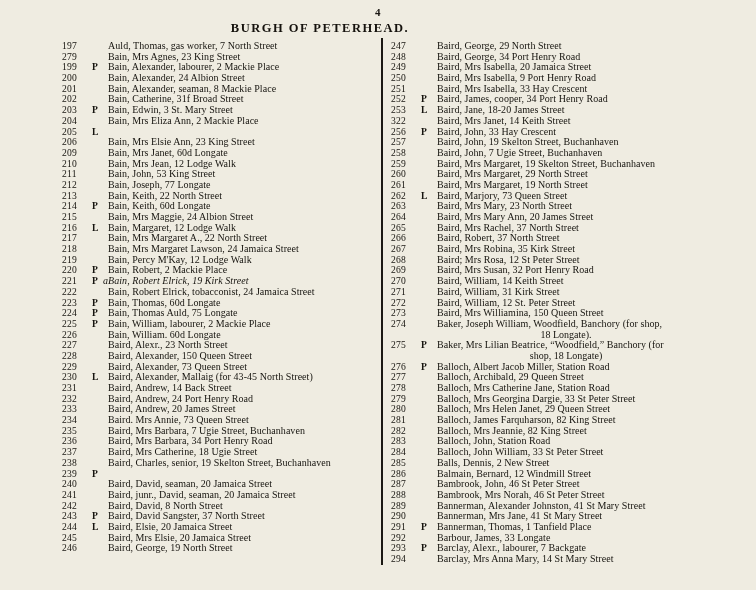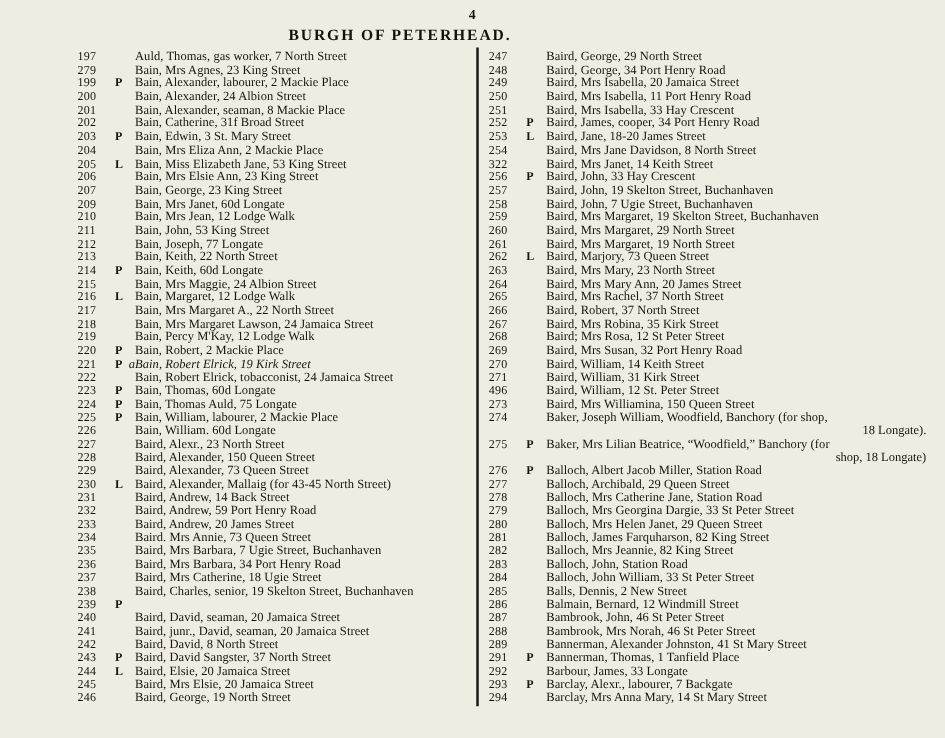--- a/index.html
+++ b/index.html
@@ -99,21 +99,21 @@
   }
   
   .entry .name.shift-left { left: 41px; font-style: italic; }
 
   .cont-line {
     position: relative;
     height: 10.7px;
     line-height: 10.7px;
     white-space: nowrap;
     font-size: 10px;
-    text-align: right;
+    text-align: center;
     padding-right: 2px;
     box-sizing: border-box;
   }
   .col-right .cont-line { width: 352px; }
 </style>
 </head>
 <body>
 
 <div class="page">
 
@@ -161,31 +161,25 @@
           <span class="name">Bain, Edwin, 3 St. Mary Street</span>
         </div>
         <div class="entry">
           <span class="num">204</span>
           <span class="flag"></span>
           <span class="name">Bain, Mrs Eliza Ann, 2 Mackie Place</span>
         </div>
         <div class="entry">
           <span class="num">205</span>
           <span class="flag">L</span>
-          <span class="name">Bain, Miss Elizabeth Jane, 53 King Street</span>
         </div>
         <div class="entry">
           <span class="num">206</span>
           <span class="flag"></span>
           <span class="name">Bain, Mrs Elsie Ann, 23 King Street</span>
-        </div>
-        <div class="entry">
-          <span class="num">207</span>
-          <span class="flag"></span>
-          <span class="name">Bain, George, 23 King Street</span>
         </div>
         <div class="entry">
           <span class="num">209</span>
           <span class="flag"></span>
           <span class="name">Bain, Mrs Janet, 60d Longate</span>
         </div>
         <div class="entry">
           <span class="num">210</span>
           <span class="flag"></span>
           <span class="name">Bain, Mrs Jean, 12 Lodge Walk</span>
@@ -291,21 +285,21 @@
           <span class="name">Baird, Alexander, Mallaig (for 43-45 North Street)</span>
         </div>
         <div class="entry">
           <span class="num">231</span>
           <span class="flag"></span>
           <span class="name">Baird, Andrew, 14 Back Street</span>
         </div>
         <div class="entry">
           <span class="num">232</span>
           <span class="flag"></span>
-          <span class="name">Baird, Andrew, 59 Port Henry Road</span>
+          <span class="name">Baird, Andrew, 24 Port Henry Road</span>
         </div>
         <div class="entry">
           <span class="num">233</span>
           <span class="flag"></span>
           <span class="name">Baird, Andrew, 20 James Street</span>
         </div>
         <div class="entry">
           <span class="num">234</span>
           <span class="flag"></span>
           <span class="name">Baird. Mrs Annie, 73 Queen Street</span>
@@ -382,43 +376,38 @@
           <span class="name">Baird, George, 34 Port Henry Road</span>
         </div>
         <div class="entry">
           <span class="num">249</span>
           <span class="flag"></span>
           <span class="name">Baird, Mrs Isabella, 20 Jamaica Street</span>
         </div>
         <div class="entry">
           <span class="num">250</span>
           <span class="flag"></span>
-          <span class="name">Baird, Mrs Isabella, 11 Port Henry Road</span>
+          <span class="name">Baird, Mrs Isabella, 9 Port Henry Road</span>
         </div>
         <div class="entry">
           <span class="num">251</span>
           <span class="flag"></span>
           <span class="name">Baird, Mrs Isabella, 33 Hay Crescent</span>
         </div>
         <div class="entry">
           <span class="num">252</span>
           <span class="flag">P</span>
           <span class="name">Baird, James, cooper, 34 Port Henry Road</span>
         </div>
         <div class="entry">
           <span class="num">253</span>
           <span class="flag">L</span>
           <span class="name">Baird, Jane, 18-20 James Street</span>
         </div>
         <div class="entry">
-          <span class="num">254</span>
-          <span class="flag"></span>
-          <span class="name">Baird, Mrs Jane Davidson, 8 North Street</span>
-        </div>
-        <div class="entry">
           <span class="num">322</span>
           <span class="flag"></span>
           <span class="name">Baird, Mrs Janet, 14 Keith Street</span>
         </div>
         <div class="entry">
           <span class="num">256</span>
           <span class="flag">P</span>
           <span class="name">Baird, John, 33 Hay Crescent</span>
         </div>
         <div class="entry">
@@ -490,21 +479,21 @@
           <span class="num">270</span>
           <span class="flag"></span>
           <span class="name">Baird, William, 14 Keith Street</span>
         </div>
         <div class="entry">
           <span class="num">271</span>
           <span class="flag"></span>
           <span class="name">Baird, William, 31 Kirk Street</span>
         </div>
         <div class="entry">
-          <span class="num">496</span>
+          <span class="num">272</span>
           <span class="flag"></span>
           <span class="name">Baird, William, 12 St. Peter Street</span>
         </div>
         <div class="entry">
           <span class="num">273</span>
           <span class="flag"></span>
           <span class="name">Baird, Mrs Williamina, 150 Queen Street</span>
         </div>
         <div class="entry">
           <span class="num">274</span>
@@ -580,20 +569,25 @@
         </div>
         <div class="entry">
           <span class="num">288</span>
           <span class="flag"></span>
           <span class="name">Bambrook, Mrs Norah, 46 St Peter Street</span>
         </div>
         <div class="entry">
           <span class="num">289</span>
           <span class="flag"></span>
           <span class="name">Bannerman, Alexander Johnston, 41 St Mary Street</span>
+        </div>
+        <div class="entry">
+          <span class="num">290</span>
+          <span class="flag"></span>
+          <span class="name">Bannerman, Mrs Jane, 41 St Mary Street</span>
         </div>
         <div class="entry">
           <span class="num">291</span>
           <span class="flag">P</span>
           <span class="name">Bannerman, Thomas, 1 Tanfield Place</span>
         </div>
         <div class="entry">
           <span class="num">292</span>
           <span class="flag"></span>
           <span class="name">Barbour, James, 33 Longate</span>

